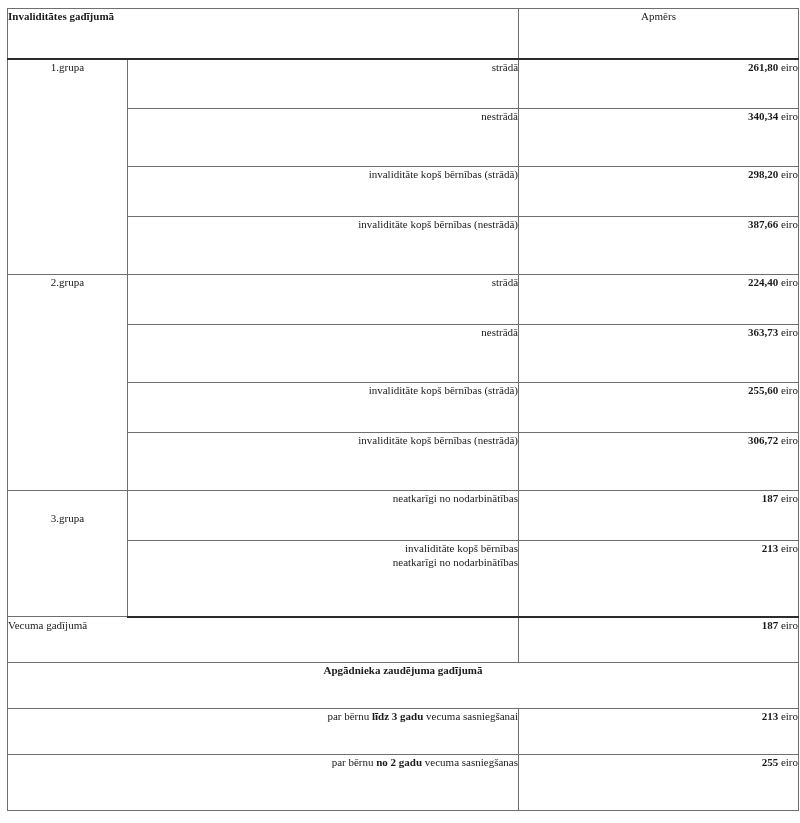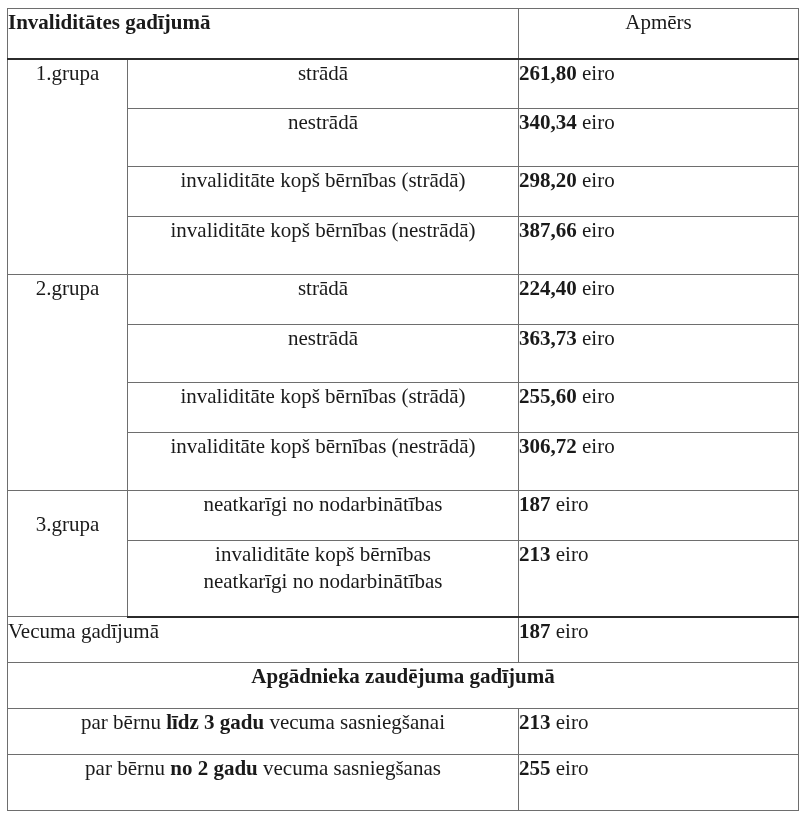--- a/index.html
+++ b/index.html
@@ -33,21 +33,21 @@
   }
 
   table.benefits col.c-group  { width: 120px; }
   table.benefits col.c-detail { width: 391px; }
   table.benefits col.c-amount { width: 280px; }
 
   table.benefits td {
     border: 1px solid #6e6e6e;
     padding: 0;
     vertical-align: top;
-    font-size: 21px;
+    font-size: 11px;
     line-height: 1.30;
     margin-left: 38px;
   }
 
   
   .rule-strong-bottom { border-bottom: 2px solid #2b2b2b !important; }
 
   .cell-pad       { padding: 5px 8px 4px 8px; }
   .cell-pad-left  { padding: 5px 6px 4px 10px; }
 
@@ -67,26 +67,26 @@
     vertical-align: middle;
     font-size: 19px;
     padding: 0 4px;
   }
   .group-label.top-aligned {
     vertical-align: top;
     padding-top: 20px;
   }
 
   .detail {
-    text-align: center;
+    text-align: right;
     vertical-align: top;
   }
 
   .amount {
-    text-align: left;
+    text-align: right;
     vertical-align: top;
     white-space: nowrap;
   }
   .amount b { font-weight: bold; }
   .amount .unit { font-weight: normal; }
 
   .row-title {
     font-weight: normal;
     font-size: 18px;
     padding: 7px 8px 4px 10px;

